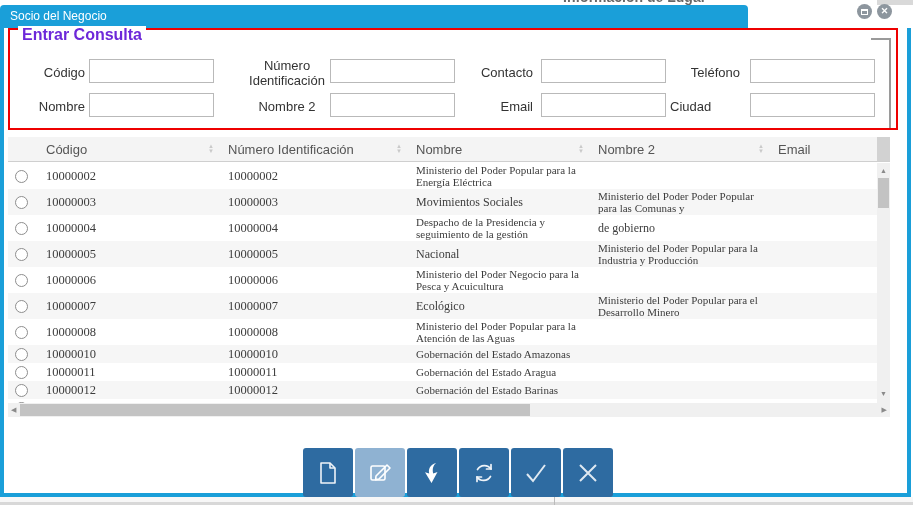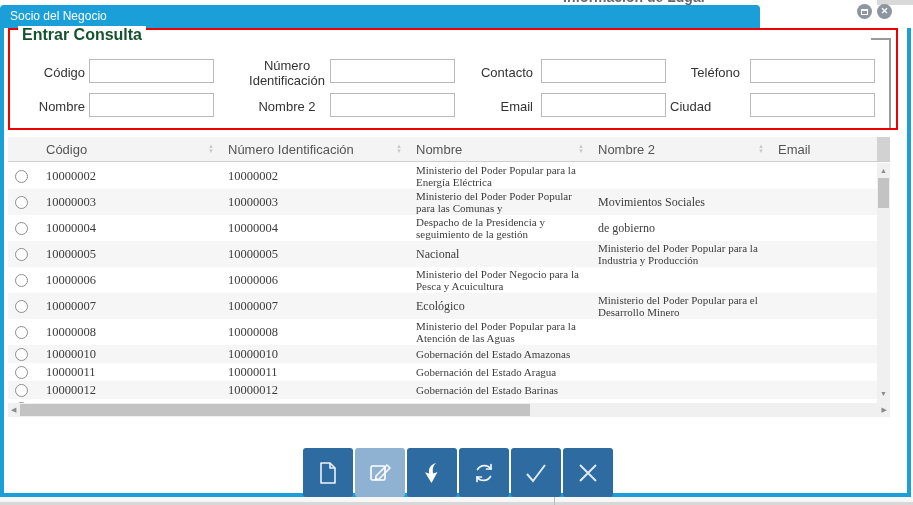--- a/index.html
+++ b/index.html
@@ -7,32 +7,32 @@
   #page{position:relative;width:913px;height:505px;overflow:hidden;background:#ffffff;}
 
   
   .bg-top{position:absolute;left:0;top:0;width:913px;height:5px;background:#ffffff;overflow:hidden;}
   .bg-top .bg-title{position:absolute;left:563px;top:-11px;font-size:14px;font-weight:bold;color:#666;}
   .bg-top .bg-corner{position:absolute;right:0;top:0;width:36px;height:5px;background:#d9d9d9;}
   .bg-bottom{position:absolute;left:0;top:497px;width:913px;height:8px;background:#f7f7f7;border-bottom:3px solid #d8d8d8;box-sizing:border-box;}
   .bg-bottom .vline{position:absolute;left:554px;top:0;width:1px;height:8px;background:#bbb;}
 
   
-  .titlebar{position:absolute;left:0;top:5px;width:748px;height:23px;background:#1a9fd9;border-radius:4px 4px 0 0;padding-left:12px;}
+  .titlebar{position:absolute;left:0;top:5px;width:748px;height:23px;background:#1a9fd9;border-radius:4px 4px 0 0;}
   .titlebar .title{position:absolute;left:10px;top:0;line-height:23px;font-size:12px;color:#ffffff;}
   .win-btn{position:absolute;top:4px;width:15px;height:15px;border-radius:50%;background:#8d969e;display:flex;align-items:center;justify-content:center;cursor:pointer;}
   .win-btn.max{right:41px;}
   .win-btn.close{right:21px;}
   .max-glyph{width:7px;height:6px;border:1px solid #fff;border-top:2px solid #fff;box-sizing:border-box;}
   .close-glyph{color:#fff;font-size:9px;line-height:9px;font-weight:bold;}
   .win-body{position:absolute;left:0;top:28px;width:911px;height:469px;background:#ffffff;border-left:4px solid #1a9fd9;border-right:4px solid #1a9fd9;border-bottom:4px solid #1a9fd9;box-sizing:border-box;}
 
   
   .qpanel{position:absolute;left:8px;top:28px;width:890px;height:102px;border:2px solid #ee0000;box-sizing:border-box;background:#fff;}
-  .qpanel .legend{position:absolute;left:8px;top:-4px;background:#ffffff;padding:0 4px;font-size:16px;font-weight:bold;color:#14532d;}
+  .qpanel .legend{position:absolute;left:8px;top:-4px;background:#ffffff;padding:0 4px;font-size:16px;font-weight:bold;color:#6d28d9;}
   .collapse-marker{position:absolute;}
   .cm-h{left:861px;top:8px;width:20px;height:2px;background:#9a9a9a;}
   .cm-v{left:879px;top:8px;width:2px;height:90px;background:#9a9a9a;}
 
   .qfield{position:absolute;height:26px;}
   .qfield .lbl{position:absolute;font-size:13px;color:#333;line-height:15px;top:6px;}
   .qfield input{position:absolute;top:0;height:24px;width:125px;border:1px solid #b9b9b9;box-sizing:border-box;font-size:13px;padding:0 4px;font-family:"Liberation Sans",sans-serif;}
   
   .qf0{left:0;top:29px;} .qf0 .lbl{left:25px;width:50px;text-align:right;} .qf0 input{left:79px;}
   .qf1{left:0;top:29px;} .qf1 .lbl{left:232px;width:90px;text-align:center;top:-1px;} .qf1 input{left:320px;}
@@ -181,22 +181,22 @@
     <span class="cell c-codigo">10000002</span>
     <span class="cell c-numero">10000002</span>
     <span class="cell c-nombre">Ministerio del Poder Popular para la Energía Eléctrica</span>
     <span class="cell c-nombre2"></span>
     <span class="cell c-email"></span>
   </div>
       <div class="trow grid-cols odd tall">
     <span class="radio"></span>
     <span class="cell c-codigo">10000003</span>
     <span class="cell c-numero">10000003</span>
+    <span class="cell c-nombre2">Movimientos Sociales</span>
     <span class="cell c-nombre">Ministerio del Poder Poder Popular para las Comunas y</span>
-    <span class="cell c-nombre2">Movimientos Sociales</span>
     <span class="cell c-email"></span>
   </div>
       <div class="trow grid-cols even tall">
     <span class="radio"></span>
     <span class="cell c-codigo">10000004</span>
     <span class="cell c-numero">10000004</span>
     <span class="cell c-nombre">Despacho de la Presidencia y seguimiento de la gestión</span>
     <span class="cell c-nombre2">de gobierno</span>
     <span class="cell c-email"></span>
   </div>

